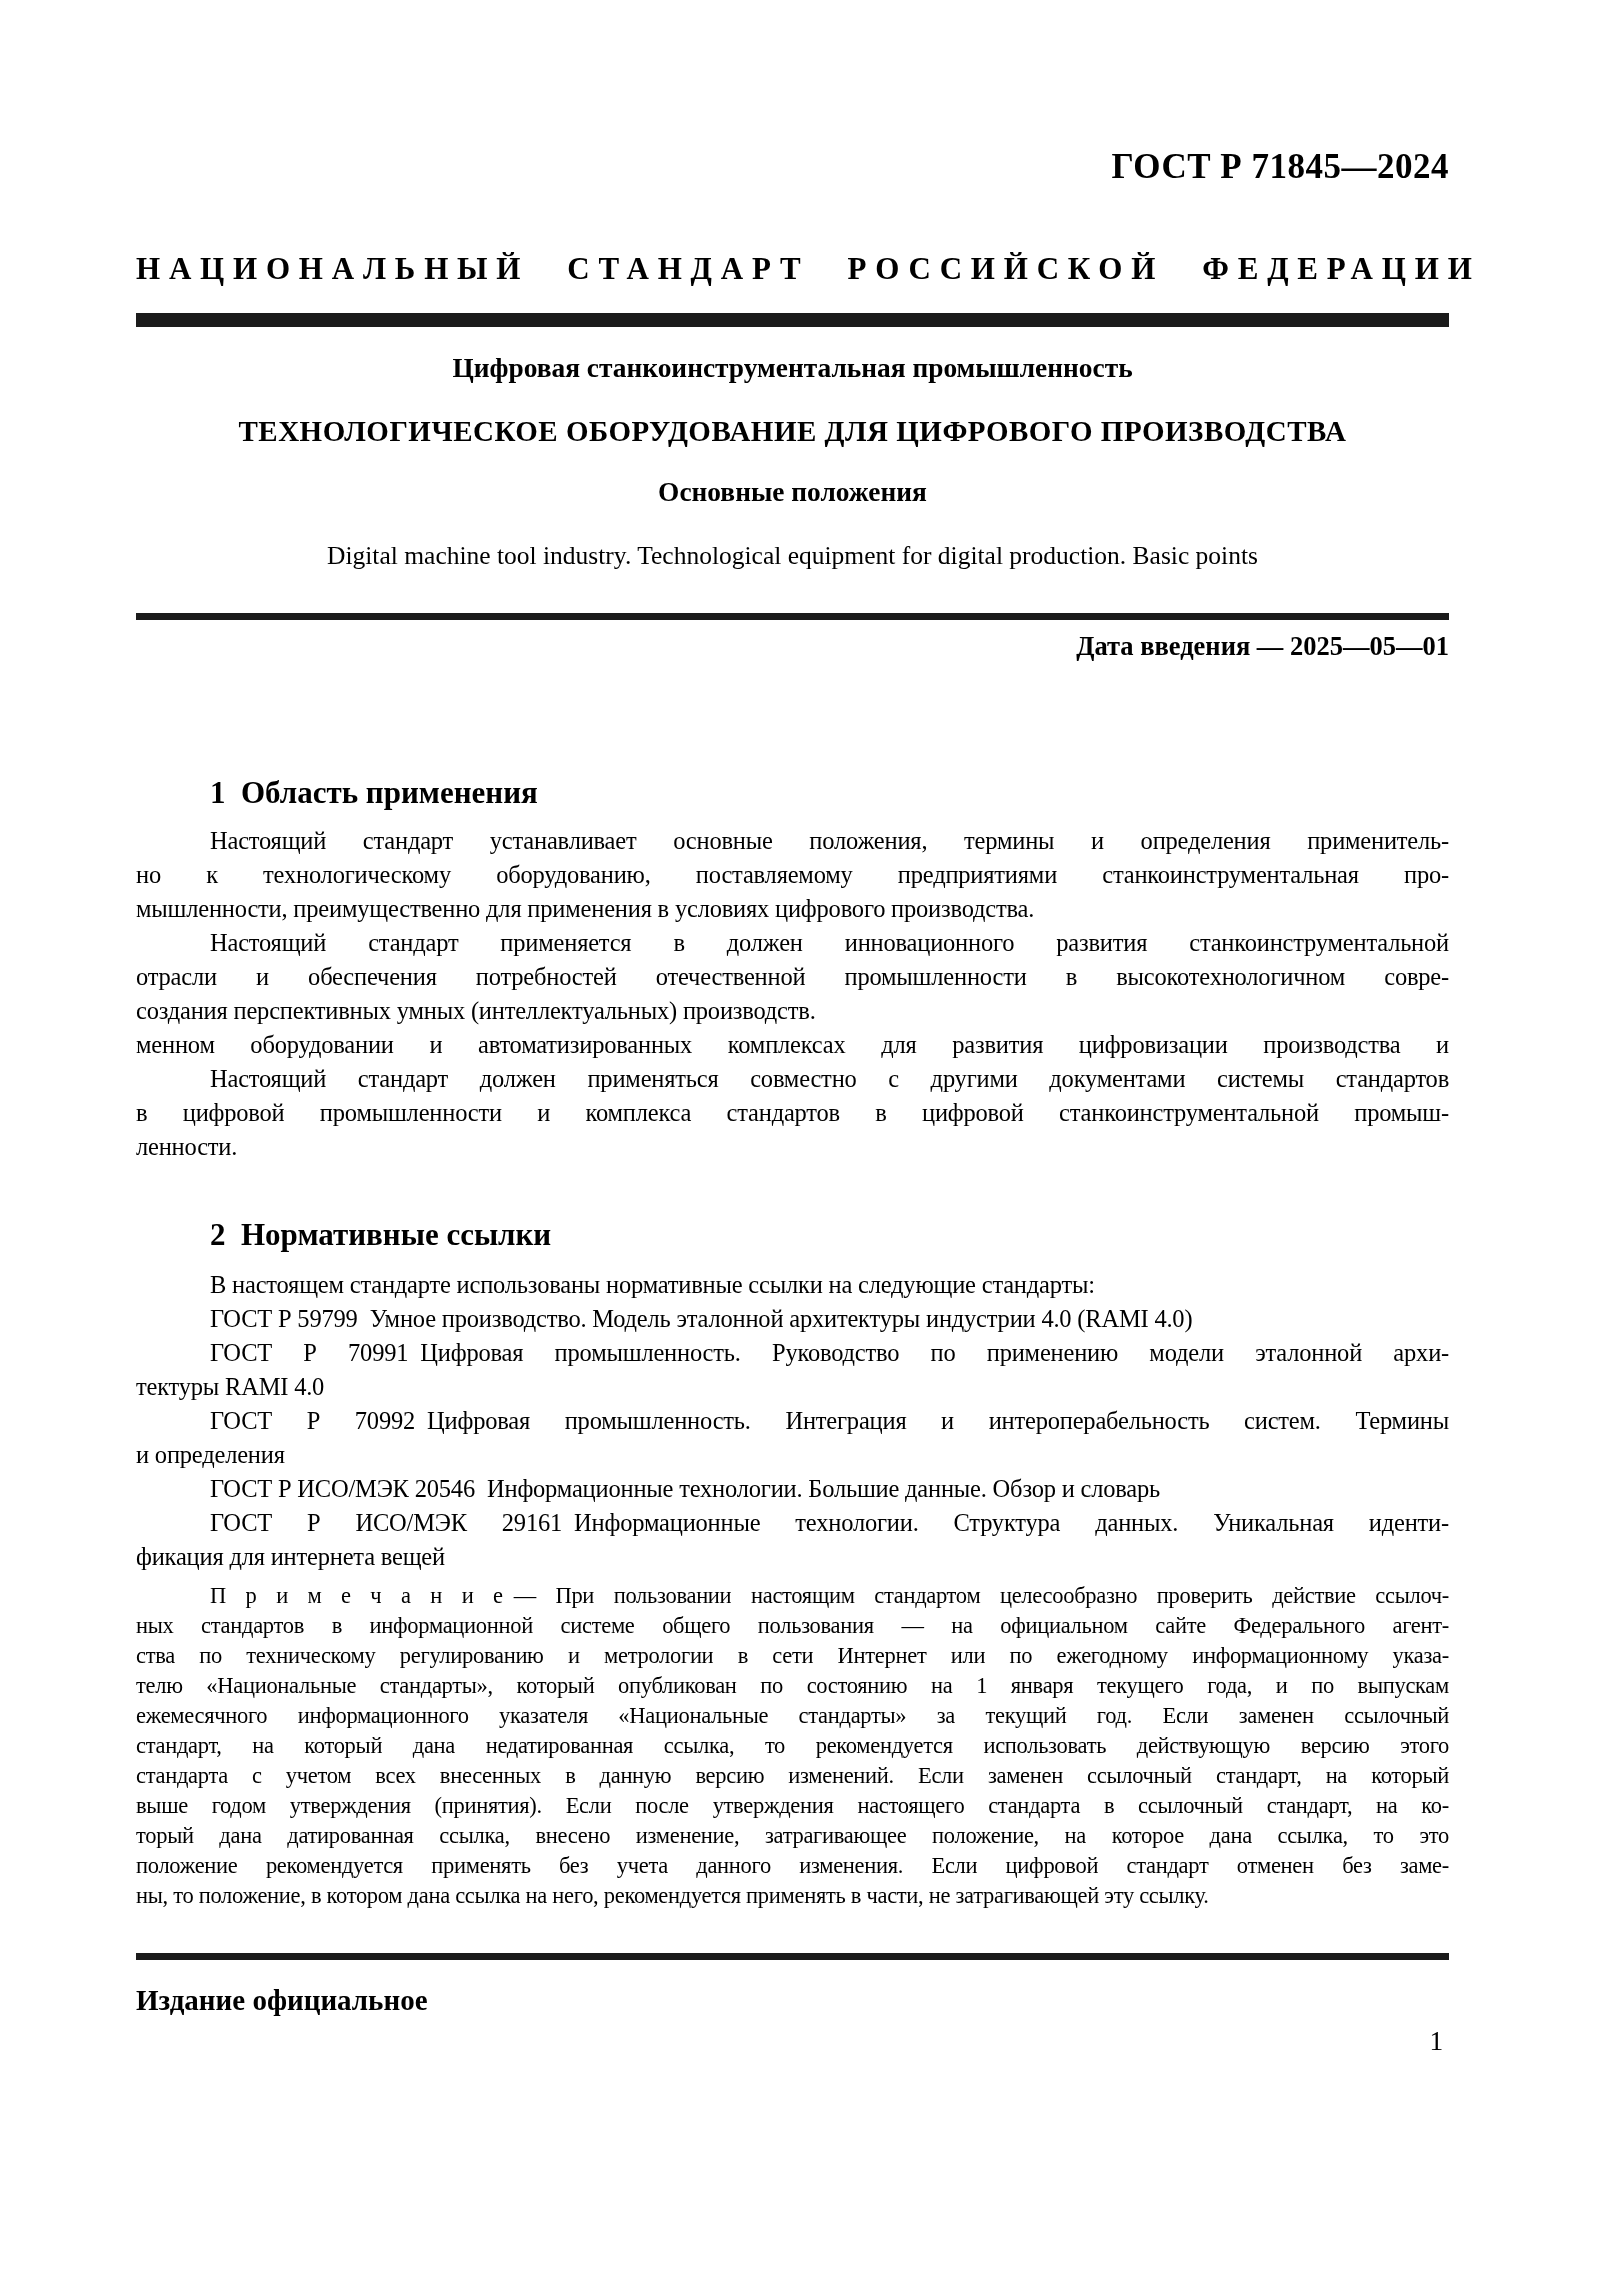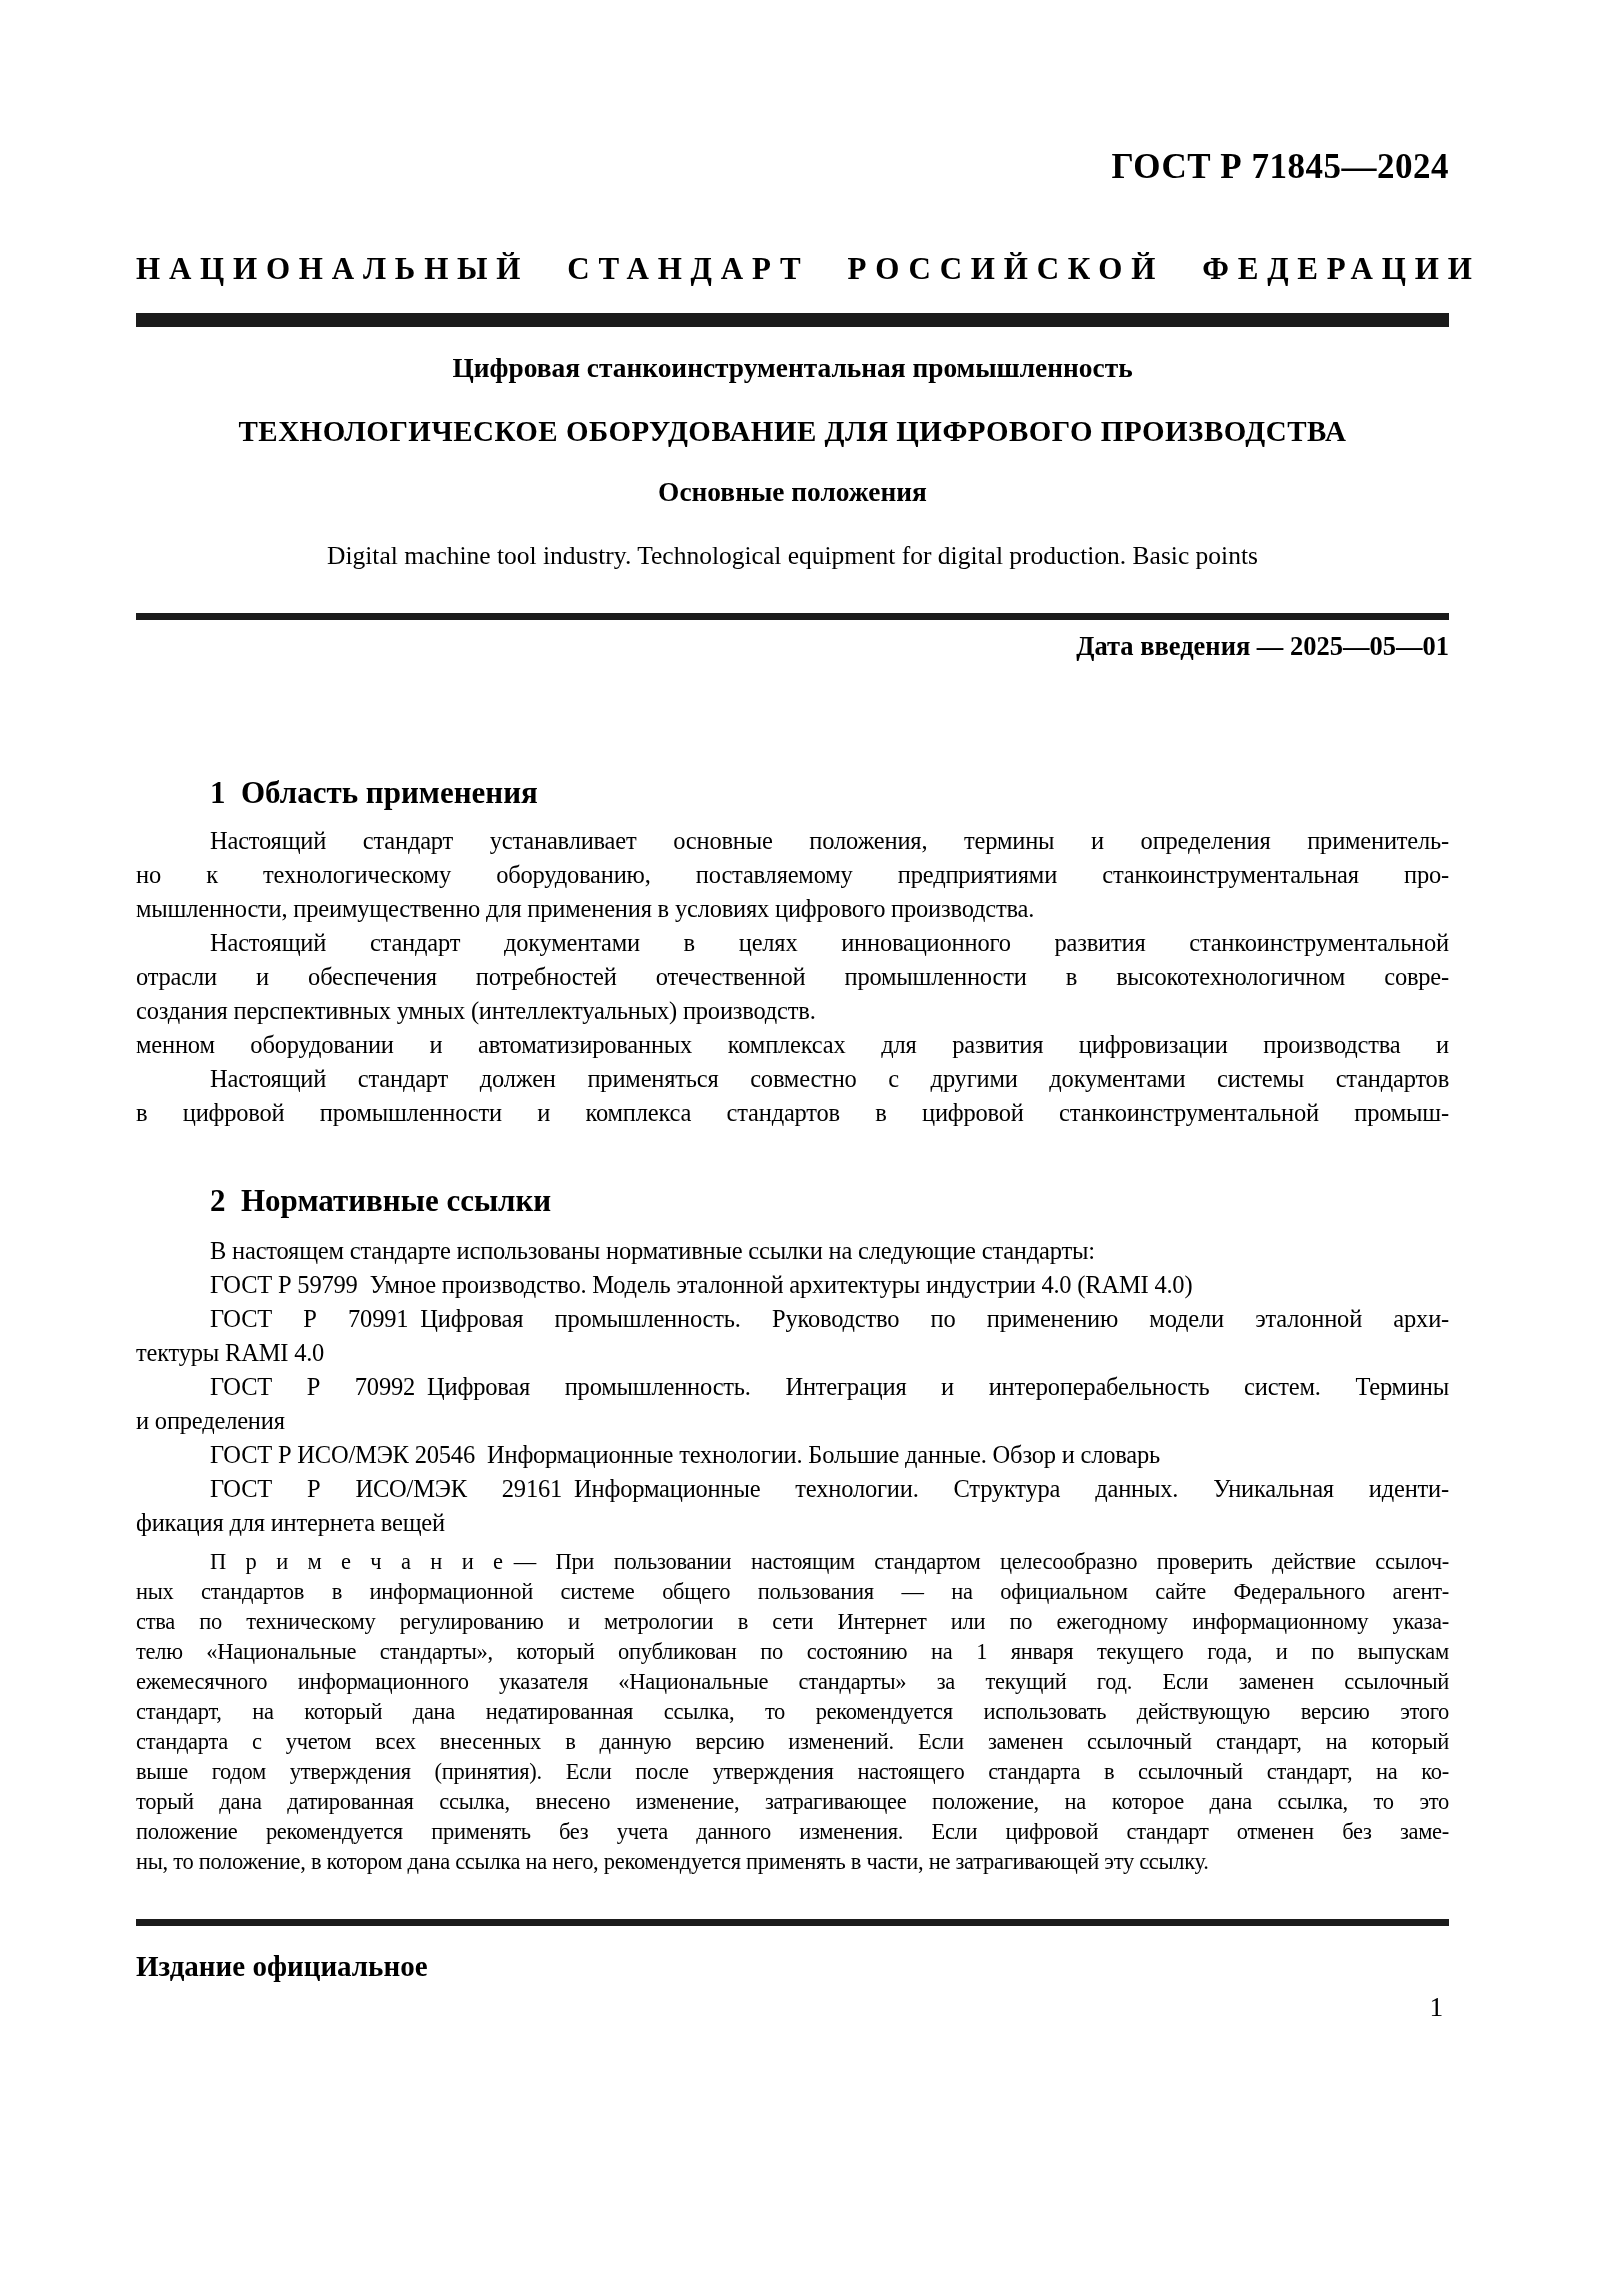--- a/index.html
+++ b/index.html
@@ -89,28 +89,29 @@
 
     <div class="sec-heading h1">1 Область применения</div>
 
     <div class="body-block">
       <div class="para">
           <div class="line just ind">Настоящий стандарт устанавливает основные положения, термины и определения применитель-</div>
           <div class="line just">но к технологическому оборудованию, поставляемому предприятиями станкоинструментальная про-</div>
           <div class="line">мышленности, преимущественно для применения в условиях цифрового производства.</div>
         </div>
       <div class="para">
-          <div class="line just ind">Настоящий стандарт документами в целях инновационного развития станкоинструментальной</div>
+          <div class="line just ind">Настоящий стандарт применяется в должен инновационного развития станкоинструментальной</div>
           <div class="line just">отрасли и обеспечения потребностей отечественной промышленности в высокотехнологичном совре-</div>
           <div class="line">создания перспективных умных (интеллектуальных) производств.</div>
           <div class="line just">менном оборудовании и автоматизированных комплексах для развития цифровизации производства и</div>
         </div>
       <div class="para">
           <div class="line just ind">Настоящий стандарт должен применяться совместно с другими документами системы стандартов</div>
           <div class="line just">в цифровой промышленности и комплекса стандартов в цифровой станкоинструментальной промыш-</div>
+          <div class="line">ленности.</div>
         </div>
     </div>
 
     <div class="sec-heading h2">2 Нормативные ссылки</div>
 
     <div class="refs-block">
       <div class="para">
           <div class="line ind">В настоящем стандарте использованы нормативные ссылки на следующие стандарты:</div>
         </div>
       <div class="para">

